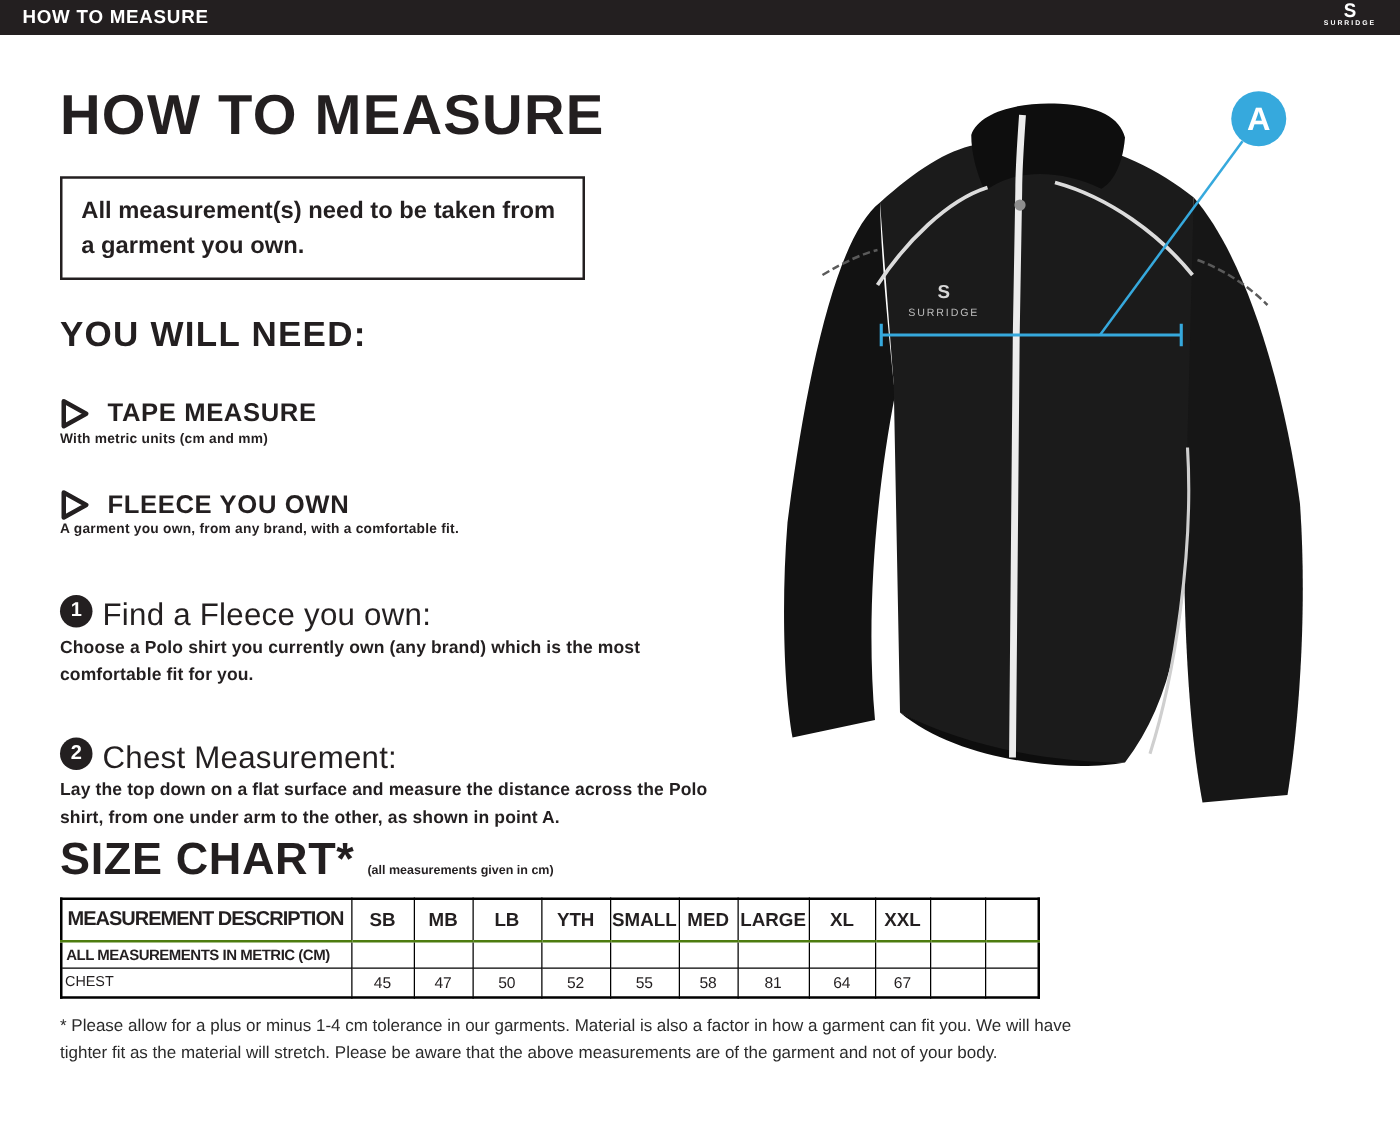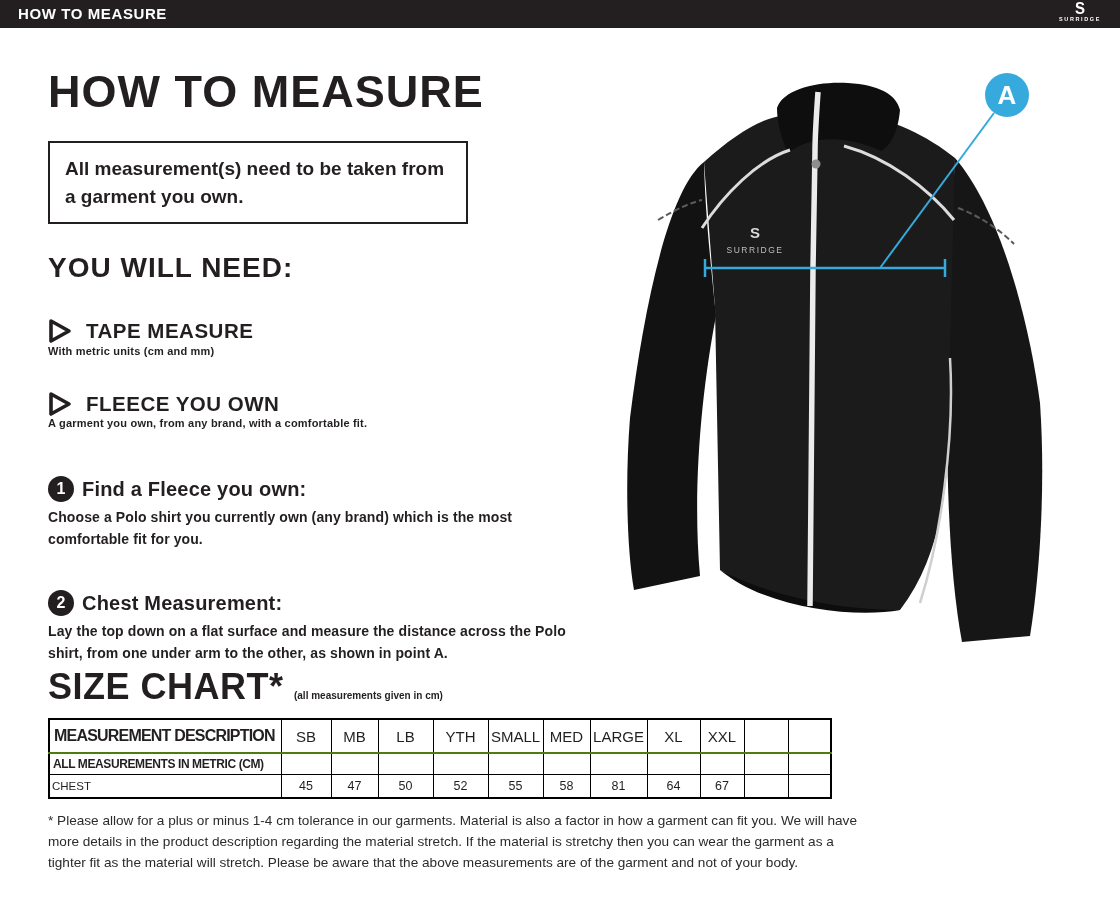--- a/index.html
+++ b/index.html
@@ -16,32 +16,32 @@
   
   .h1{position:absolute;left:48px;top:66px;font-size:45px;font-weight:800;letter-spacing:1px;white-space:nowrap;}
   .note-box{position:absolute;left:48px;top:141px;width:420px;box-sizing:border-box;
     border:2.5px solid #231f20;padding:12px 15px;font-size:19px;font-weight:bold;line-height:1.45;}
   .section-h{position:absolute;left:48px;top:252px;font-size:28px;font-weight:800;letter-spacing:1px;white-space:nowrap;}
   .need-item .tri{position:absolute;width:24px;height:26px;}
   .need-label{position:absolute;font-size:20.5px;font-weight:800;letter-spacing:.5px;white-space:nowrap;}
   .need-desc{position:absolute;font-size:11px;font-weight:bold;letter-spacing:.2px;white-space:nowrap;}
   .step-badge{position:absolute;width:26px;height:26px;border-radius:50%;background:#231f20;color:#fff;
     font-size:16px;font-weight:bold;display:flex;align-items:center;justify-content:center;}
-  .step-title{position:absolute;font-size:20px;font-weight:700;letter-spacing:.2px;white-space:nowrap;}
+  .step-title{position:absolute;font-size:25px;font-weight:400;letter-spacing:.2px;white-space:nowrap;}
   .step-desc{position:absolute;font-size:14px;font-weight:bold;line-height:1.6;letter-spacing:.1px;}
   
   .sizechart-h{position:absolute;left:48px;top:666px;white-space:nowrap;}
   .sizechart-h .big{font-size:36px;font-weight:800;letter-spacing:.5px;}
   .sizechart-h .small{font-size:10px;font-weight:bold;margin-left:6px;}
   table.size-table{position:absolute;left:48px;top:718px;width:782px;border-collapse:collapse;table-layout:fixed;
     border:2px solid #000;}
   table.size-table td{border:1px solid #000;padding:0;overflow:hidden;white-space:nowrap;}
   tr.hdr td{height:32px;border-bottom:2px solid #4d7c0f;}
   tr.hdr .desc{font-size:16px;font-weight:bold;letter-spacing:-.8px;padding-left:4px;}
-  tr.hdr .size{font-size:15px;font-weight:normal;text-align:center;}
+  tr.hdr .size{font-size:15px;font-weight:bold;text-align:center;}
   tr.metric td{height:20px;}
   tr.metric .rowlabel{font-size:12px;font-weight:bold;letter-spacing:-.4px;padding-left:3px;}
   tr.chest td{height:22px;}
   tr.chest .rowlabel{font-size:11.5px;padding-left:2px;}
   tr.chest .val{font-size:12.5px;text-align:center;}
   .footnote{position:absolute;left:48px;top:810px;font-size:13.6px;line-height:1.55;color:#2b2b2b;letter-spacing:0;}
   .footnote div{white-space:nowrap;}
   
   .figure{position:absolute;left:598px;top:58px;width:524px;height:650px;}
 </style>
@@ -150,21 +150,20 @@
     <td class="val">64</td>
     <td class="val">67</td>
     <td class="val"></td>
     <td class="val"></td>
   </tr>
 </tbody>
   </table>
 
 <div class="footnote">
   <div>* Please allow for a plus or minus 1-4 cm tolerance in our garments. Material is also a factor in how a garment can fit you. We will have</div>
-  <div>more details in the product description regarding the material stretch.  If the material is stretchy then you can wear the garment as a</div>
   <div>tighter fit as the material will stretch.  Please be aware that the above measurements are of the garment and not of your body.</div>
 </div>
 
 <div class="figure">
   <svg width="524" height="650" viewBox="0 0 524 650">
 
     <path d="M106,104 C70,132 46,250 32,360 C27,422 29,492 36,532 L102,518 C94,430 104,330 118,258 C112,200 107,150 106,104 Z" fill="#121212"></path>
 
     <path d="M357,100 C402,152 431,262 442,345 C448,432 441,522 432,578 L364,584 C352,520 347,420 350,300 C352,220 354,150 357,100 Z" fill="#161616"></path>
 

